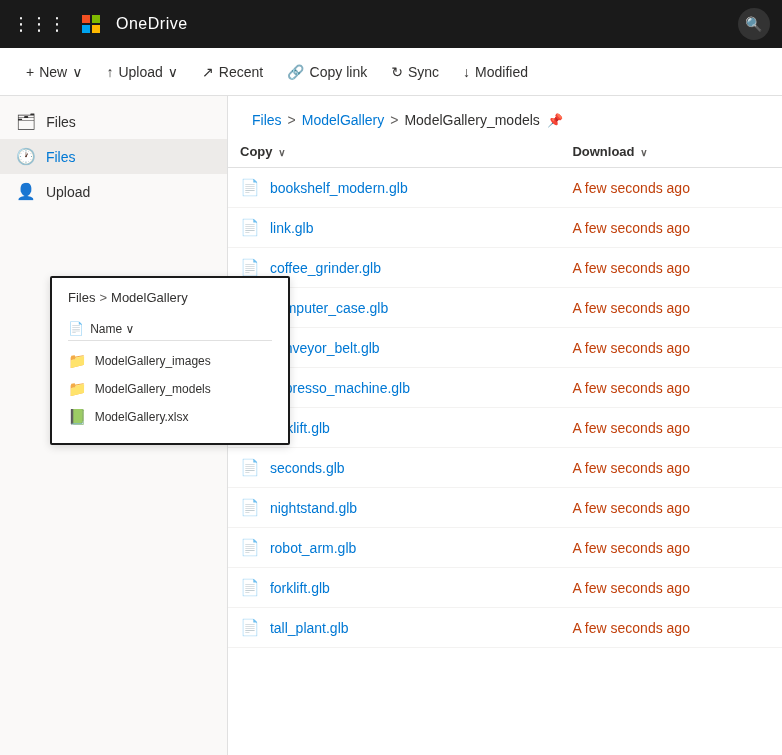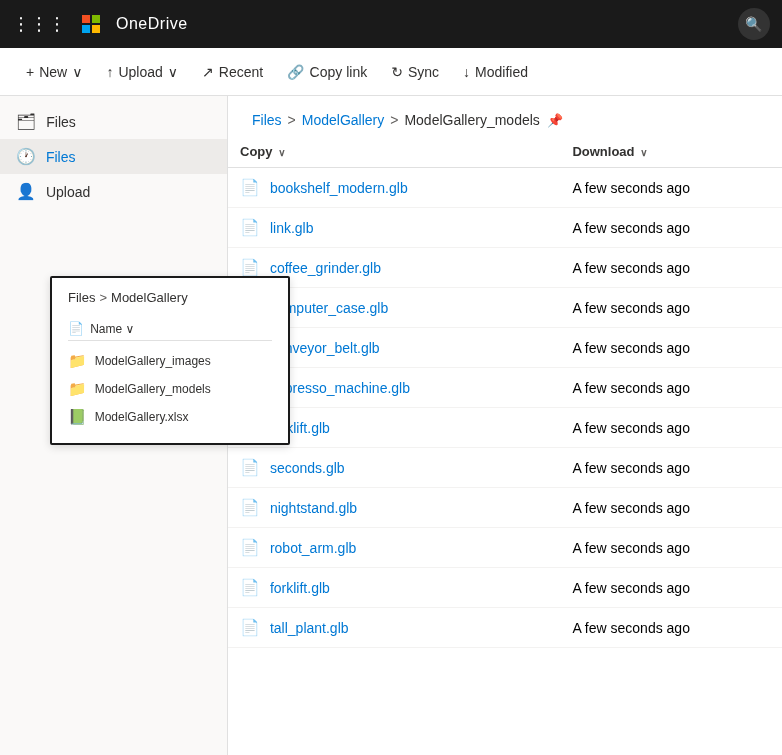--- a/index.html
+++ b/index.html
@@ -204,21 +204,21 @@
       font-size: 14px;
     }
     .file-name-cell {
       display: flex;
       align-items: center;
       gap: 10px;
       color: #0078d4;
       cursor: pointer;
     }
     .file-icon-cell { color: #909090; font-size: 16px; }
-    .modified-cell { color: #000000; font-size: 13px; }
+    .modified-cell { color: #c2410c; font-size: 13px; }
     .col-name { width: 60%; }
     .col-modified { width: 40%; }
   </style>
 </head>
 <body>
 
 <div class="top-bar">
   <span class="waffle-icon">⋮⋮⋮</span>
   <div class="ms-logo-grid ms-logo">
     <span class="r1"></span>

